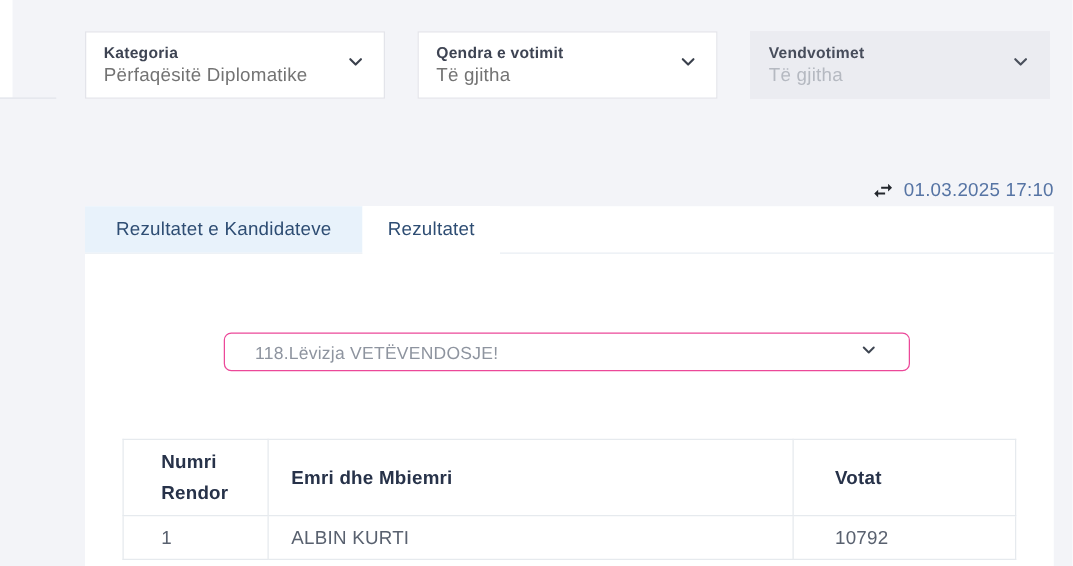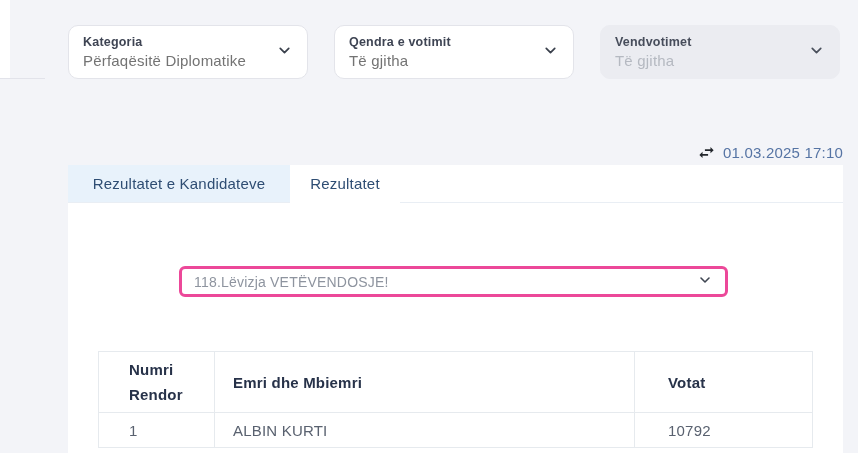--- a/index.html
+++ b/index.html
@@ -10,21 +10,21 @@
     letter-spacing:.2px;
   }
   
   .corner-white{position:absolute;left:0;top:0;width:10px;height:78px;background:#fff;}
   .corner-line{position:absolute;left:0;top:78px;width:45px;height:1px;background:#e2e3ea;}
 
   
   .filters{position:absolute;left:68px;top:25px;display:flex;gap:26px;}
   .filter{
     width:240px;height:54px;box-sizing:border-box;
-    background:#fff;border:1px solid #e3e4ea;border-radius:10px;
+    background:#fff;border:1px solid #e3e4ea;border-radius:0;
     padding:8px 14px 8px 14px;
     display:flex;align-items:center;justify-content:space-between;
     cursor:pointer;
   }
   .filter .texts{display:flex;flex-direction:column;gap:3px;min-width:0;}
   .filter .flabel{font-size:12.5px;font-weight:700;color:#3e4453;}
   .filter .fvalue{font-size:15px;color:#737373;white-space:nowrap;}
   .filter.disabled{background:#ebecf1;border-color:#ebecf1;}
   .filter.disabled .flabel{color:#474d5b;}
   .filter.disabled .fvalue{color:#b5b9c1;}
@@ -45,23 +45,23 @@
   .tab{
     display:flex;align-items:center;justify-content:center;
     font-size:15px;color:#2e4d73;cursor:pointer;box-sizing:border-box;
   }
   .tab.inactive{width:110px;background:#fff;margin-bottom:-1px;border-bottom:1px solid #fff;}
   .tab.active{width:222px;background:#e8f2fb;}
 
   .subjects-label{position:absolute;left:112px;top:73px;font-size:15px;font-weight:600;color:#36495e;}
   .subject-select{
     position:absolute;left:111px;top:101px;width:549px;height:31px;box-sizing:border-box;
-    border:3px solid #ec4899;border-radius:6px;background:#fff;
+    border:1px solid #ec4899;border-radius:6px;background:#fff;
     display:flex;align-items:center;justify-content:space-between;
-    padding:0 12px;font-size:14px;color:#8e949f;cursor:pointer;
+    padding:0 24px;font-size:14px;color:#8e949f;cursor:pointer;
   }
 
   
   .ctable{
     position:absolute;left:30px;top:186px;width:714px;
     border-collapse:collapse;table-layout:fixed;
   }
   .ctable th,.ctable td{
     border:1px solid #e6eaee;text-align:left;vertical-align:middle;
     padding-top:0;padding-bottom:0;

